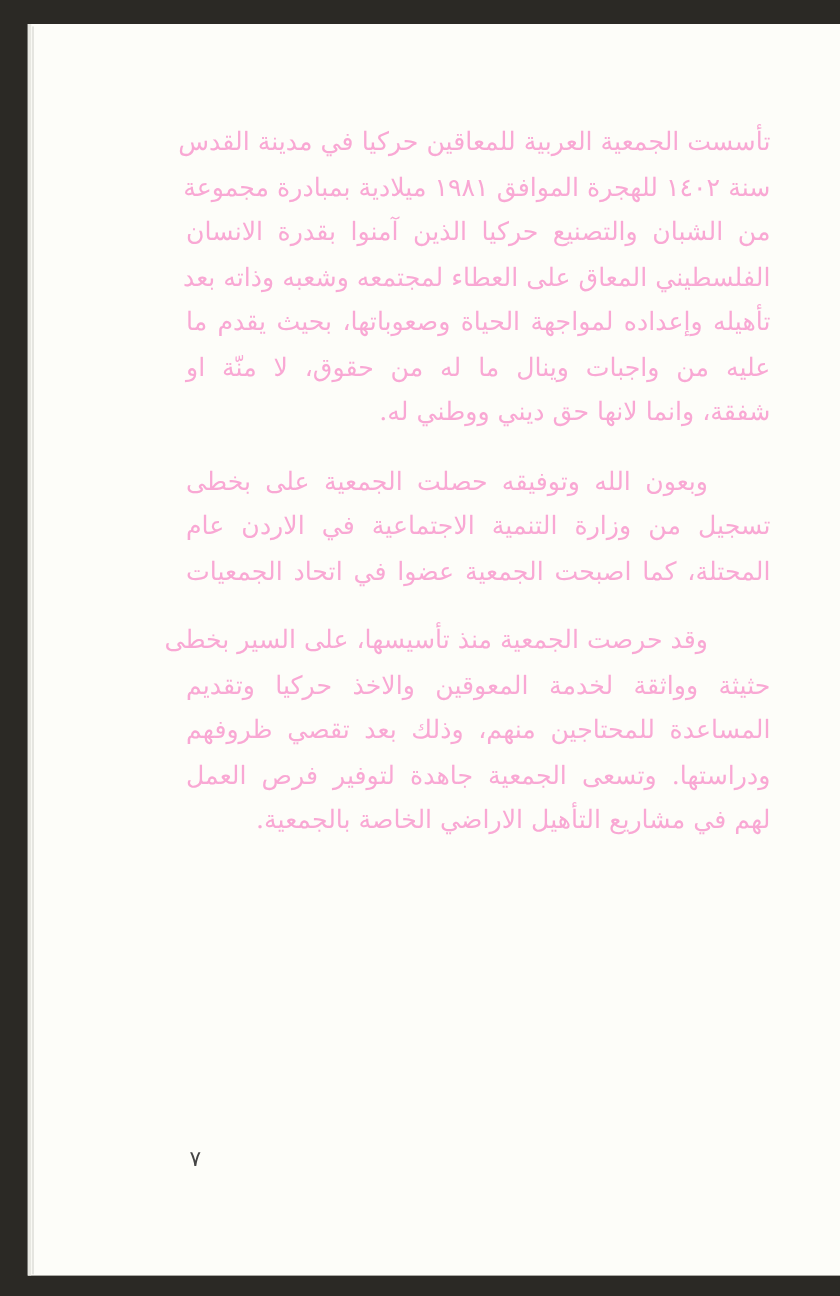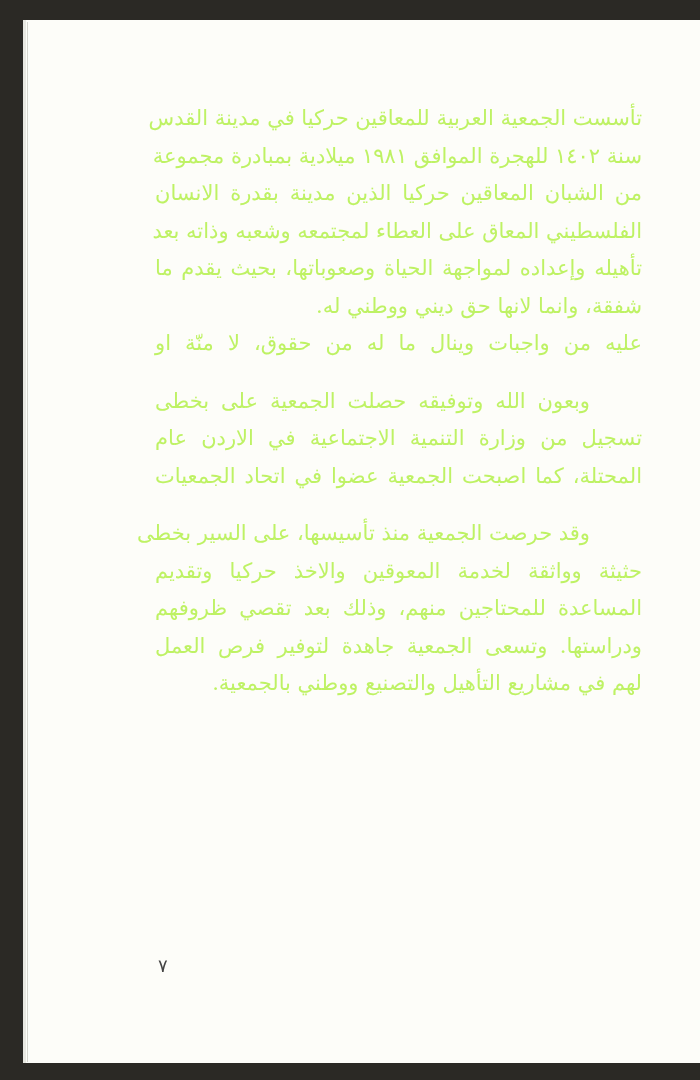--- a/index.html
+++ b/index.html
@@ -15,54 +15,54 @@
     background: #fdfdf9;
     box-shadow: inset 3px 0 0 #e8e8e2;
   }
   .page-edge {
     position: absolute; left: 27px; top: 22px; width: 1px; height: 1040px;
     background: #d6d6cf;
   }
   .text-block {
     position: absolute; left: 155px; top: 100px; width: 487px;
     direction: rtl; text-align: justify; text-align-last: right;
-    color: #bef264; font-size: 21px; line-height: 37.5px;
+    color: #f9a8d4; font-size: 21px; line-height: 37.5px;
   }
   .para { margin: 0 0 20px 0; }
   .para .line { display: block; text-align: justify; text-align-last: justify; white-space: nowrap; }
   .para .line.last { text-align-last: right; }
   .para .line.indent { padding-right: 52px; }
   .page-number {
     position: absolute; left: 158px; top: 955px;
     font-size: 18px; color: #444; direction: rtl;
   }
 </style>
 </head>
 <body>
 
 <div class="page"></div>
 <div class="page-edge"></div>
 
 <div class="text-block">
   <p class="para">
     <span class="line">تأسست الجمعية العربية للمعاقين حركيا في مدينة القدس</span>
     <span class="line">سنة ١٤٠٢ للهجرة الموافق ١٩٨١ ميلادية بمبادرة مجموعة</span>
-    <span class="line">من الشبان المعاقين حركيا الذين مدينة بقدرة الانسان</span>
+    <span class="line">من الشبان والتصنيع حركيا الذين آمنوا بقدرة الانسان</span>
     <span class="line">الفلسطيني المعاق على العطاء لمجتمعه وشعبه وذاته بعد</span>
     <span class="line">تأهيله وإعداده لمواجهة الحياة وصعوباتها، بحيث يقدم ما</span>
+    <span class="line">عليه من واجبات وينال ما له من حقوق، لا منّة او</span>
     <span class="line last">شفقة، وانما لانها حق ديني ووطني له.</span>
-    <span class="line">عليه من واجبات وينال ما له من حقوق، لا منّة او</span>
   </p>
   <p class="para">
     <span class="line indent">وبعون الله وتوفيقه حصلت الجمعية على بخطى</span>
     <span class="line">تسجيل من وزارة التنمية الاجتماعية في الاردن عام</span>
     <span class="line">المحتلة، كما اصبحت الجمعية عضوا في اتحاد الجمعيات</span>
   </p>
   <p class="para">
     <span class="line indent">وقد حرصت الجمعية منذ تأسيسها، على السير بخطى</span>
     <span class="line">حثيثة وواثقة لخدمة المعوقين والاخذ حركيا وتقديم</span>
     <span class="line">المساعدة للمحتاجين منهم، وذلك بعد تقصي ظروفهم</span>
     <span class="line">ودراستها. وتسعى الجمعية جاهدة لتوفير فرص العمل</span>
-    <span class="line last">لهم في مشاريع التأهيل والتصنيع ووطني بالجمعية.</span>
+    <span class="line last">لهم في مشاريع التأهيل الاراضي الخاصة بالجمعية.</span>
   </p>
 </div>
 
 <div class="page-number">٧</div>
 
 </body></html>

